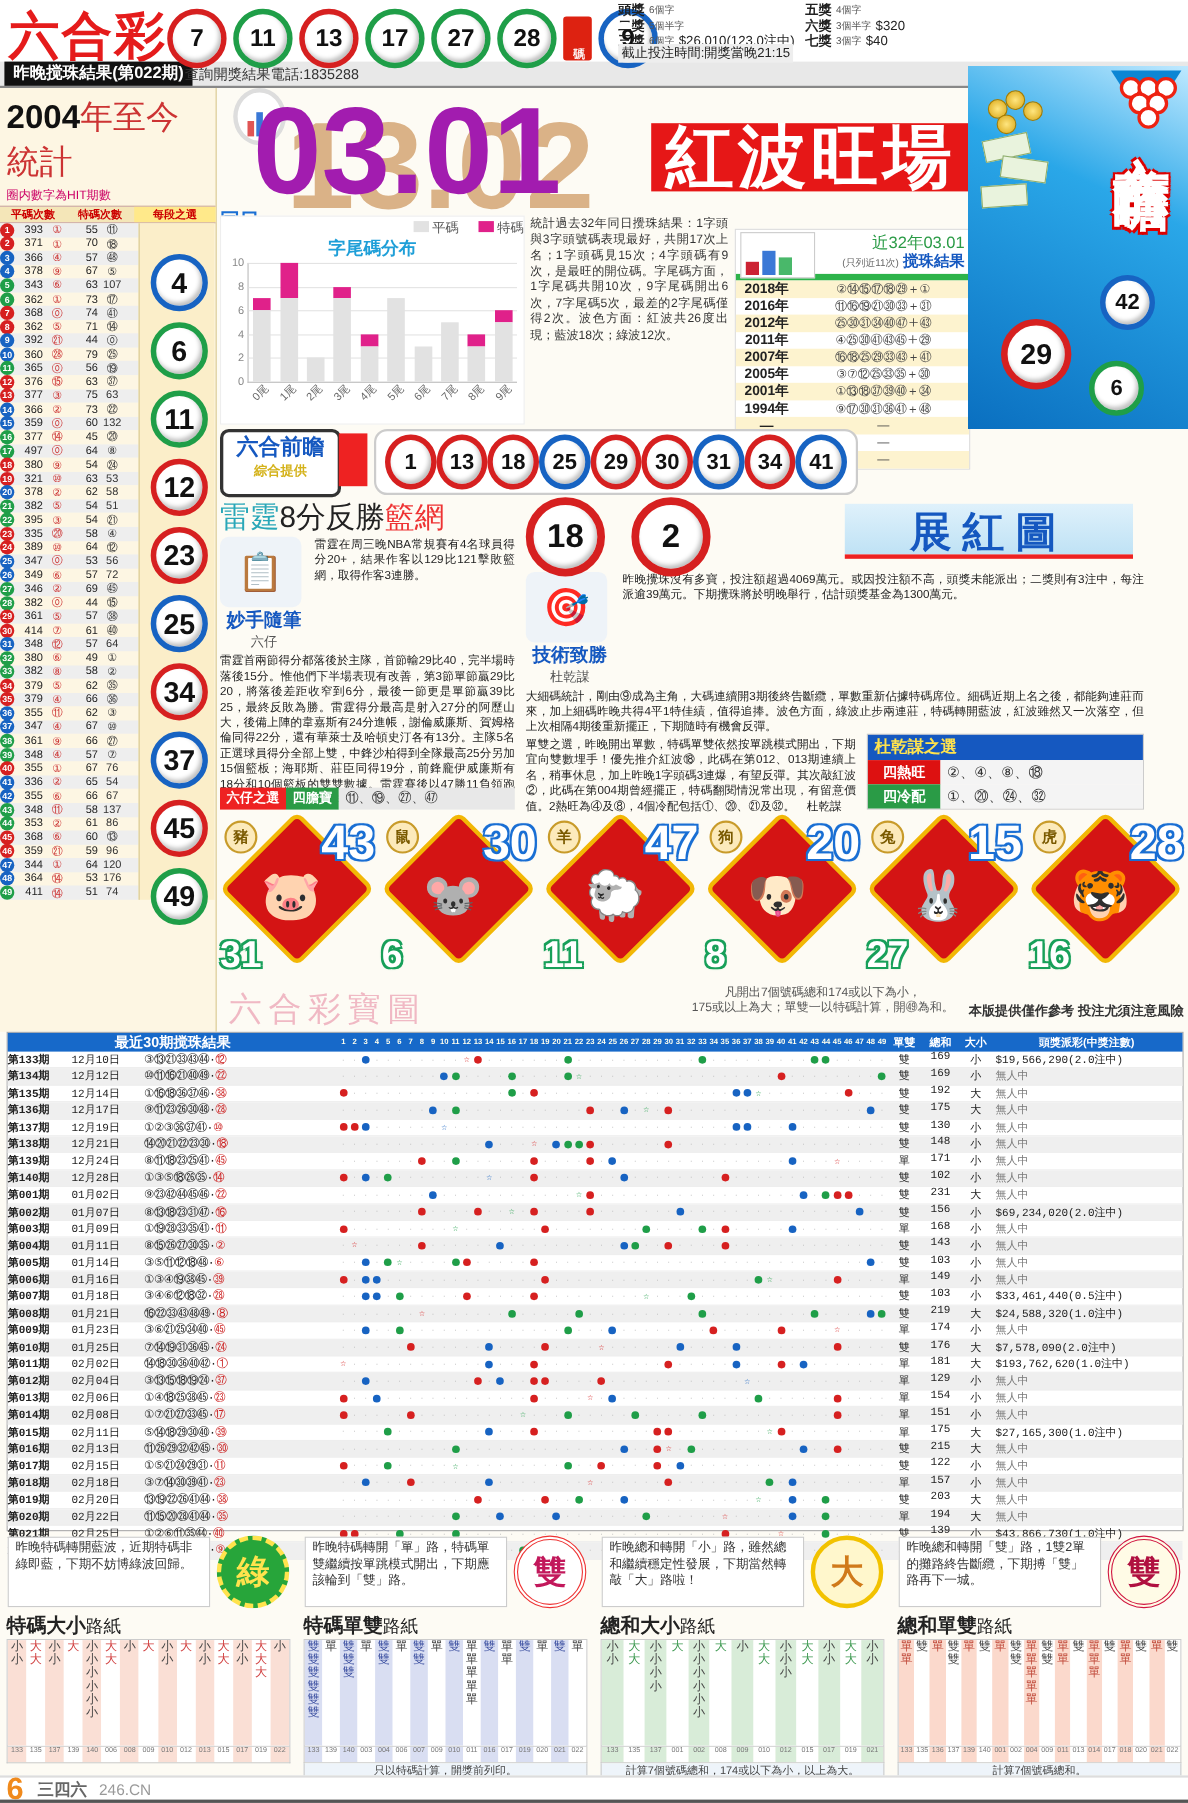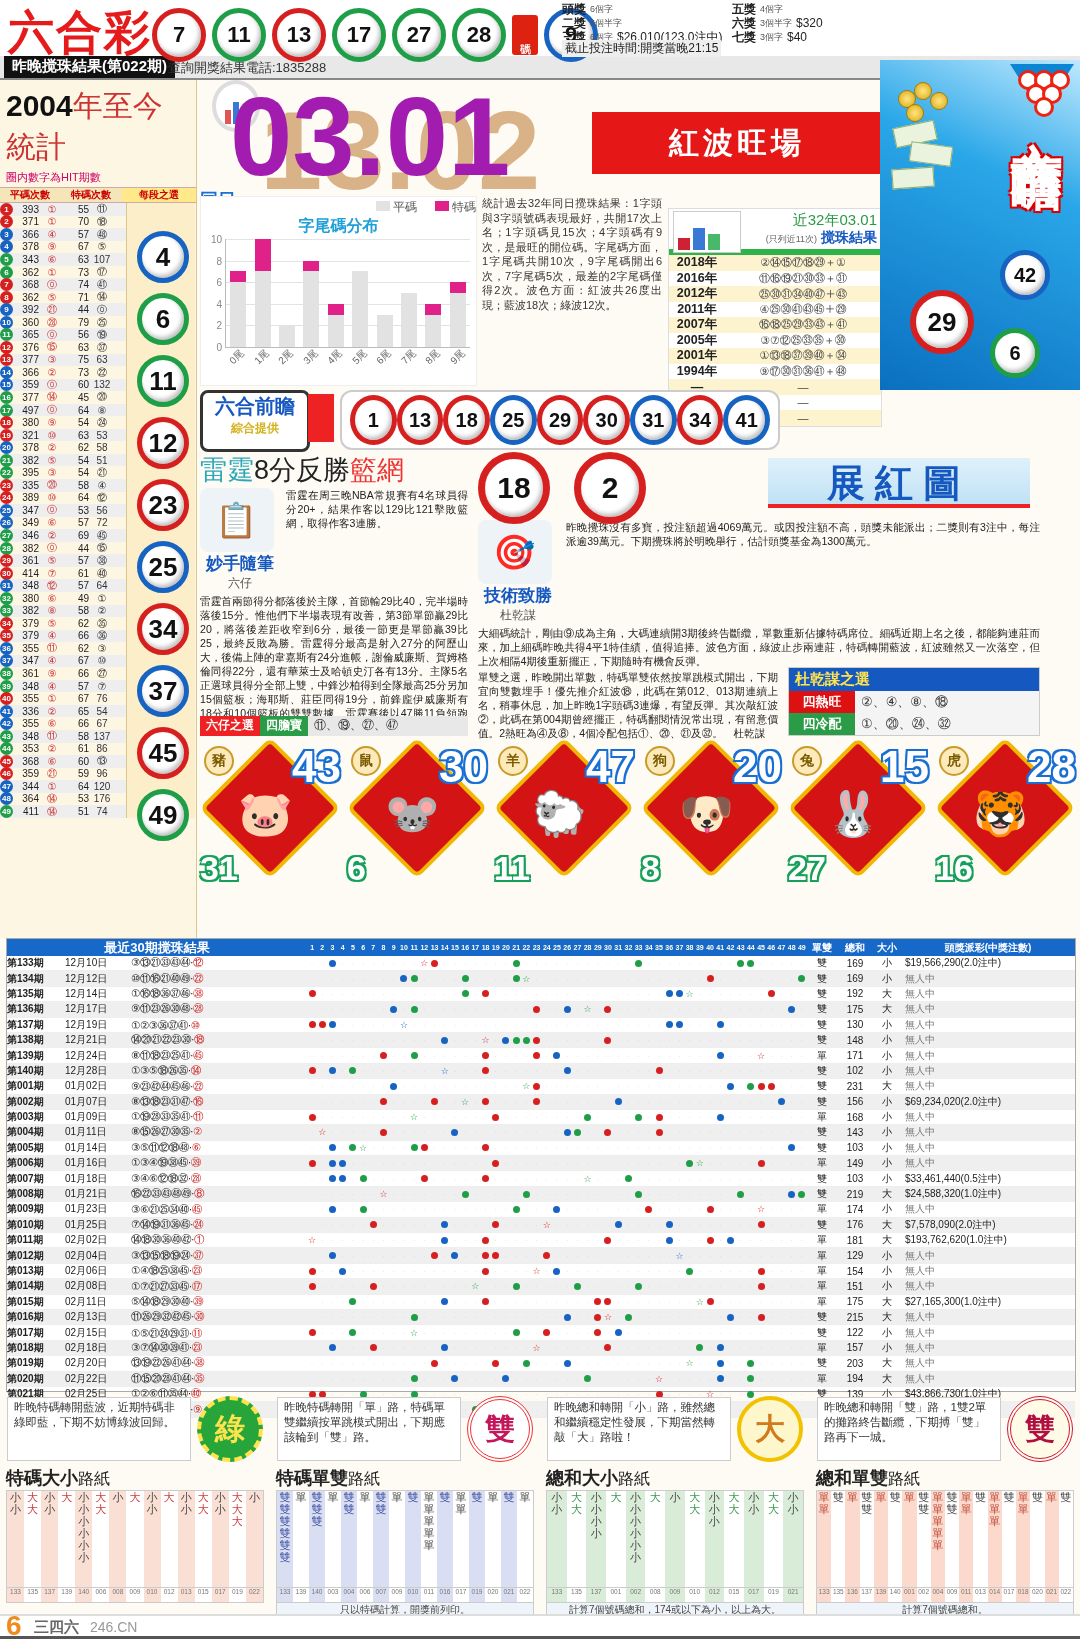--- a/index.html
+++ b/index.html
@@ -60,21 +60,21 @@
   
   .bigdate-wrap{position:absolute;left:230px;top:72px;width:360px;height:120px;}
   .bigdate-shadow{position:absolute;left:30px;top:14px;font-size:112px;font-weight:bold;color:#cf9a63;opacity:.75;}
   .bigdate{position:absolute;left:0;top:0;font-size:112px;font-weight:bold;color:#a21caf;}
   .date-note{position:absolute;left:200px;top:188px;font-size:18px;color:#1a6fd4;font-weight:bold;}
   .mag-icon{position:absolute;left:212px;top:80px;width:40px;height:40px;border:4px solid #ddd;border-radius:50%;
             background:#fff;display:flex;align-items:flex-end;gap:2px;justify-content:center;padding-bottom:4px;}
   .mag-icon i{display:block;width:6px;}
   .jackpot{position:absolute;left:592px;top:82px;font-size:25px;font-weight:bold;color:#111;}
   .redbanner{position:absolute;left:592px;top:112px;width:290px;height:62px;background:#e61717;color:#fff;
-             font-size:30px;font-weight:bold;display:flex;align-items:center;justify-content:center;letter-spacing:4px;}
+             font-size:62px;font-weight:bold;display:flex;align-items:center;justify-content:center;letter-spacing:4px;}
   
   .tailchart{position:absolute;left:200px;top:196px;width:275px;height:188px;background:#fff;border:1px solid #eee;}
   .tc-legend{display:flex;justify-content:flex-end;gap:18px;font-size:12px;color:#555;margin-top:2px;}
   .tc-legend .sw{display:inline-block;width:14px;height:10px;margin-right:3px;}
   .tc-title{text-align:center;color:#1f9fd8;font-weight:bold;font-size:16px;}
   .plot{position:relative;margin:2px 6px 0 24px;height:108px;border-left:1px solid #bbb;border-bottom:1px solid #bbb;}
   .gline{position:absolute;left:0;right:0;height:1px;background:#e3e3e3;}
   .ytick{position:absolute;left:-20px;width:16px;text-align:right;font-size:10px;color:#888;transform:translateY(-5px);}
   .bars{position:absolute;left:0;right:0;bottom:0;top:0;display:flex;align-items:flex-end;justify-content:space-around;}
   .barstack{width:16px;display:flex;flex-direction:column-reverse;}
@@ -149,21 +149,21 @@
   .tband-title{position:absolute;left:10px;top:4px;font-size:30px;color:#f0b9c4;letter-spacing:6px;}
   .tband-note{position:absolute;left:360px;top:2px;width:380px;font-size:11px;color:#555;line-height:14px;text-align:center;}
   .tband-warn{position:absolute;right:4px;top:18px;font-size:12px;color:#333;font-weight:bold;}
   
   .rtable{position:absolute;left:6px;top:938px;width:1068px;height:452px;background:#fff;border:1px solid #aaa;font-size:10px;}
   .rt-head{display:flex;height:17px;background:#1769c9;color:#fff;font-weight:bold;align-items:center;}
   .rt-title{width:300px;text-align:center;font-size:13px;}
   .gridnums{display:flex;width:500px;}
   .gridnums span{flex:1;text-align:center;font-size:7px;color:#ffe;}
   .rt-col{text-align:center;}
-  .rrow{display:flex;height:14.4px;align-items:center;border-bottom:1px solid #eee;}
+  .rrow{display:flex;height:14.4px;align-items:flex-start;border-bottom:1px solid #eee;font-family:Liberation Mono, monospace;}
   .rrow:nth-child(even){background:#efefef;}
   .c-issue{width:58px;font-weight:bold;}
   .c-date{width:66px;}
   .c-nums{width:176px;font-size:10.5px;letter-spacing:-0.5px;}
   .c-grid{width:500px;display:flex;height:100%;align-items:center;}
   .gcell{flex:1;text-align:center;color:#bbb;font-size:6px;height:100%;display:flex;align-items:center;justify-content:center;}
   .dot{width:7px;height:7px;border-radius:50%;display:inline-block;}
   .star{font-size:9px;}
   .c-oe{width:30px;text-align:center;}
   .c-sum{width:36px;text-align:center;}
@@ -915,20 +915,28 @@
       </div>
       <div class="zcard">
         <div class="zdiamond"></div>
     <div class="zemoji">🐯</div>
     <div class="zbadge">虎</div>
     <div class="zmain">28</div>
     <div class="zalt">16</div>
       </div>
     </div>
 
+  <div class="tband">
+    <div class="tband-title">六合彩寶圖</div>
+    <div class="tband-note">
+      <div>凡開出7個號碼總和174或以下為小，</div>
+      <div>175或以上為大；單雙一以特碼計算，開㊾為和。</div>
+    </div>
+    <div class="tband-warn">本版提供僅作參考 投注尤須注意風險</div>
+  </div>
 
   <div class="rtable">
     <div class="rt-head">
       <div class="rt-title">最近30期搅珠結果</div>
       <div class="gridnums" id="gridnums">
           <span>1</span>
           <span>2</span>
           <span>3</span>
           <span>4</span>
           <span>5</span>

